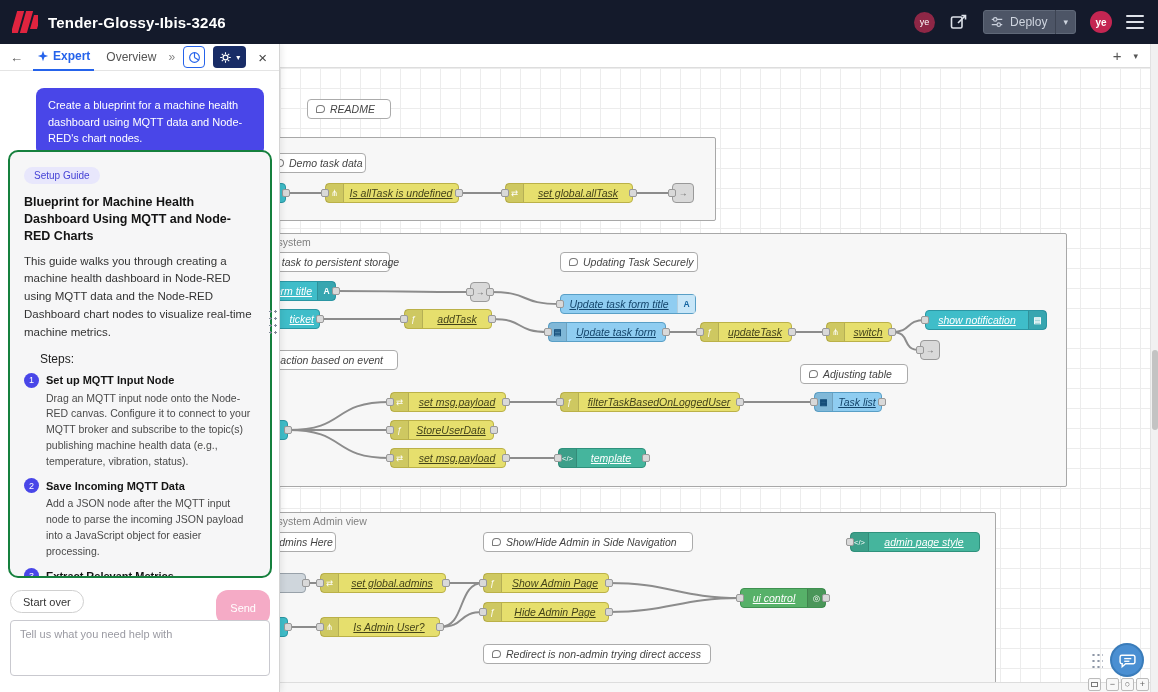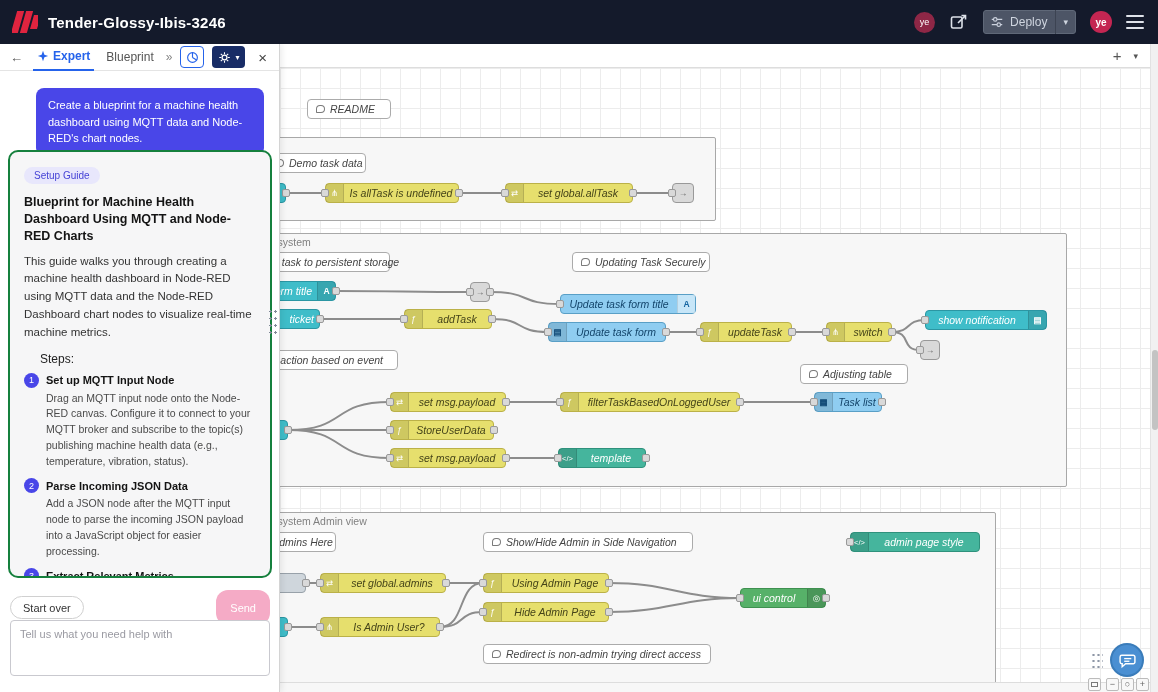--- a/index.html
+++ b/index.html
@@ -34,21 +34,21 @@
     background-image:linear-gradient(#ececec 1px, transparent 1px), linear-gradient(90deg,#ececec 1px, transparent 1px);
     background-size:20px 20px; }
   .group { position:absolute; background:#f7f7f7; border:1px solid #a8a8a8; border-radius:2px; }
   .glabel { position:absolute; left:6px; top:2px; font-size:10.5px; color:#808080; white-space:nowrap; }
   svg.wires { position:absolute; left:0; top:0; }
   svg.wires path { stroke:#8c8c8c; stroke-width:2; fill:none; stroke-linecap:round; }
   .comment { position:absolute; height:20px; background:#fff; border:1px solid #ababab; border-radius:4px; display:flex; align-items:center; gap:5px; padding:0 8px; font-size:10.5px; font-style:italic; color:#444; white-space:nowrap; }
   .cicon { flex:0 0 auto; width:9px; height:8px; border:1.3px solid #7a7a7a; border-radius:5px 5px 5px 1px; }
   .node { position:absolute; height:20px; border:1px solid; border-radius:4px; display:flex; align-items:stretch; font-size:10.5px; font-style:italic; white-space:nowrap; }
   .node .ic { width:18px; display:flex; align-items:center; justify-content:center; font-size:8.5px; font-style:normal; flex:0 0 auto; }
-  .node .lbl { flex:1 1 auto; display:flex; align-items:center; justify-content:center; padding:0 5px; overflow:hidden; }
+  .node .lbl { flex:1 1 auto; display:flex; align-items:center; justify-content:center; padding:0 5px; overflow:hidden;text-decoration:underline; }
   .node.ar .lbl { justify-content:flex-end; }
   .n-yellow { background:#e6df6d; border-color:#bbb148; color:#454419; }
   .n-yellow .ic { background:rgba(0,0,0,.10); border-right:1px solid rgba(0,0,0,.12); color:#fff; }
   .n-blue { background:#8fcdf1; border-color:#599fc6; color:#14456b; }
   .n-blue .ic { background:rgba(0,0,0,.10); border-right:1px solid rgba(0,0,0,.12); color:#0d4672; font-weight:bold; }
   .n-blue .ic.r { background:rgba(255,255,255,.5); border-right:none; border-left:1px solid rgba(0,0,0,.1); color:#1464a0; }
   .n-teal { background:#3fbdc9; border-color:#2b96a3; color:#fff; }
   .n-teal .ic { background:rgba(0,0,0,.12); color:#fff; font-weight:bold; }
   .n-teal .ic.r { border-left:1px solid rgba(0,0,0,.12); }
   .n-tealgreen { background:#45b59d; border-color:#2f917c; color:#fff; }
@@ -90,21 +90,21 @@
   .resp-card { position:absolute; left:8px; top:106px; width:264px; height:428px; background:#f6f6f7; border:2px solid #15803d; border-radius:10px; padding:13px 14px; overflow:hidden; }
   .badge { display:inline-block; background:#e8e7fc; color:#4643d6; font-size:10px; padding:3px 10px; border-radius:10px; }
   .resp-title { font-size:12.5px; font-weight:bold; color:#141414; line-height:1.35; margin:10px 0 8px; }
   .resp-intro { font-size:11.5px; color:#333; line-height:1.55; }
   .steps-label { font-size:12px; color:#222; margin:10px 16px 7px; }
   .step { margin-bottom:9px; }
   .step-head { display:flex; align-items:center; gap:7px; margin-bottom:3px; }
   .step-num { flex:0 0 auto; width:15px; height:15px; border-radius:50%; background:#4946e8; color:#fff; font-size:9px; display:flex; align-items:center; justify-content:center; }
   .step-title { font-size:11px; font-weight:bold; color:#141414; }
   .step-body { font-size:10.5px; color:#4a4a4a; line-height:1.5; margin-left:22px; }
-  .sb-actions { position:absolute; left:0; top:546px; width:280px; padding:0 10px; display:flex; align-items:center; }
+  .sb-actions { position:absolute; left:0; top:546px; width:280px; padding:0 10px; display:flex; }
   .btn-startover { height:23px; padding:0 12px; background:#fff; border:1px solid #d0d0d0; border-radius:12px; font-size:11px; color:#333; }
   .btn-send { margin-left:auto; height:35px; padding:0 14px; background:#f5abc6; border:none; border-radius:12px; font-size:11px; color:#fff; }
   .sb-input { position:absolute; left:10px; top:576px; width:260px; height:56px; border:1px solid #c9c9cf; border-radius:4px; padding:7px 9px; font-size:11px; font-family:"Liberation Sans", sans-serif; color:#333; resize:none; }
   .sb-input::placeholder { color:#9a9aa2; }
   .resize-grip { position:absolute; left:268px; top:308px; width:10px; height:26px; z-index:35;
     background-image:radial-gradient(#7f8896 1px, transparent 1.2px); background-size:5px 7px; }
 </style>
 </head>
 <body>
 
@@ -189,21 +189,21 @@
         <span>README</span>
       </div>
       <div class="comment" style="left: 266px; top: 85px; width: 100px;">
         <span class="cicon"></span>
         <span>Demo task data</span>
       </div>
       <div class="comment" style="left: 232px; top: 184px; width: 158px;">
         <span class="cicon"></span>
         <span>Save task to persistent storage</span>
       </div>
-      <div class="comment" style="left: 572px; top: 184px; width: 138px;">
+      <div class="comment" style="left: 560px; top: 184px; width: 138px;">
         <span class="cicon"></span>
         <span>Updating Task Securely</span>
       </div>
       <div class="comment" style="left: 232px; top: 282px; width: 166px;">
         <span class="cicon"></span>
         <span>Take action based on event</span>
       </div>
       <div class="comment" style="left: 800px; top: 296px; width: 108px;">
         <span class="cicon"></span>
         <span>Adjusting table</span>
@@ -343,21 +343,21 @@
         <span class="port pout"></span>
       </div>
       <div class="node n-yellow" style="left: 320px; top: 505px; width: 126px;">
         <span class="ic">⇄</span>
         <span class="lbl">set global.admins</span>
         <span class="port pin"></span>
         <span class="port pout"></span>
       </div>
       <div class="node n-yellow" style="left: 483px; top: 505px; width: 126px;">
         <span class="ic">ƒ</span>
-        <span class="lbl">Using Admin Page</span>
+        <span class="lbl">Show Admin Page</span>
         <span class="port pin"></span>
         <span class="port pout"></span>
       </div>
       <div class="node n-yellow" style="left: 483px; top: 534px; width: 126px;">
         <span class="ic">ƒ</span>
         <span class="lbl">Hide Admin Page</span>
         <span class="port pin"></span>
         <span class="port pout"></span>
       </div>
       <div class="node n-green" style="left: 740px; top: 520px; width: 86px;">
@@ -402,21 +402,21 @@
   <div class="sidebar">
     <div class="sb-toolbar">
       <span class="sb-back">←</span>
       <span class="sb-tab active">
         <svg width="12" height="12" viewBox="0 0 14 14">
           <path d="M7 1 L8.6 5.4 L13 7 L8.6 8.6 L7 13 L5.4 8.6 L1 7 L5.4 5.4 Z" fill="#2563eb"></path>
         </svg>
         <span>Expert</span>
       </span>
       <span class="sb-tab">
-        <span>Blueprint</span>
+        <span>Overview</span>
       </span>
       <span class="sb-more">»</span>
       <span class="sb-iconbtn">
         <svg width="13" height="13" viewBox="0 0 16 16">
           <circle cx="8" cy="8" r="6" fill="none" stroke="#2563eb" stroke-width="1.4"></circle>
           <path d="M8 8 V2 M8 8 L13 11" fill="none" stroke="#2563eb" stroke-width="1.4"></path>
         </svg>
       </span>
       <span class="sb-gearbtn">
         <svg width="13" height="13" viewBox="0 0 16 16">
@@ -439,21 +439,21 @@
       <div class="step">
         <div class="step-head">
           <span class="step-num">1</span>
           <span class="step-title">Set up MQTT Input Node</span>
         </div>
         <div class="step-body">Drag an MQTT input node onto the Node-RED canvas. Configure it to connect to your MQTT broker and subscribe to the topic(s) publishing machine health data (e.g., temperature, vibration, status).</div>
       </div>
       <div class="step">
         <div class="step-head">
           <span class="step-num">2</span>
-          <span class="step-title">Parse Incoming JSON Data</span>
+          <span class="step-title">Save Incoming MQTT Data</span>
         </div>
         <div class="step-body">Add a JSON node after the MQTT input node to parse the incoming JSON payload into a JavaScript object for easier processing.</div>
       </div>
       <div class="step">
         <div class="step-head">
           <span class="step-num">3</span>
           <span class="step-title">Extract Relevant Metrics</span>
         </div>
         <div class="step-body">Use a Function node or Change nodes to extract and format the machine health metrics you want to display, such as temperature, vibration levels, or error codes.</div>
       </div>

